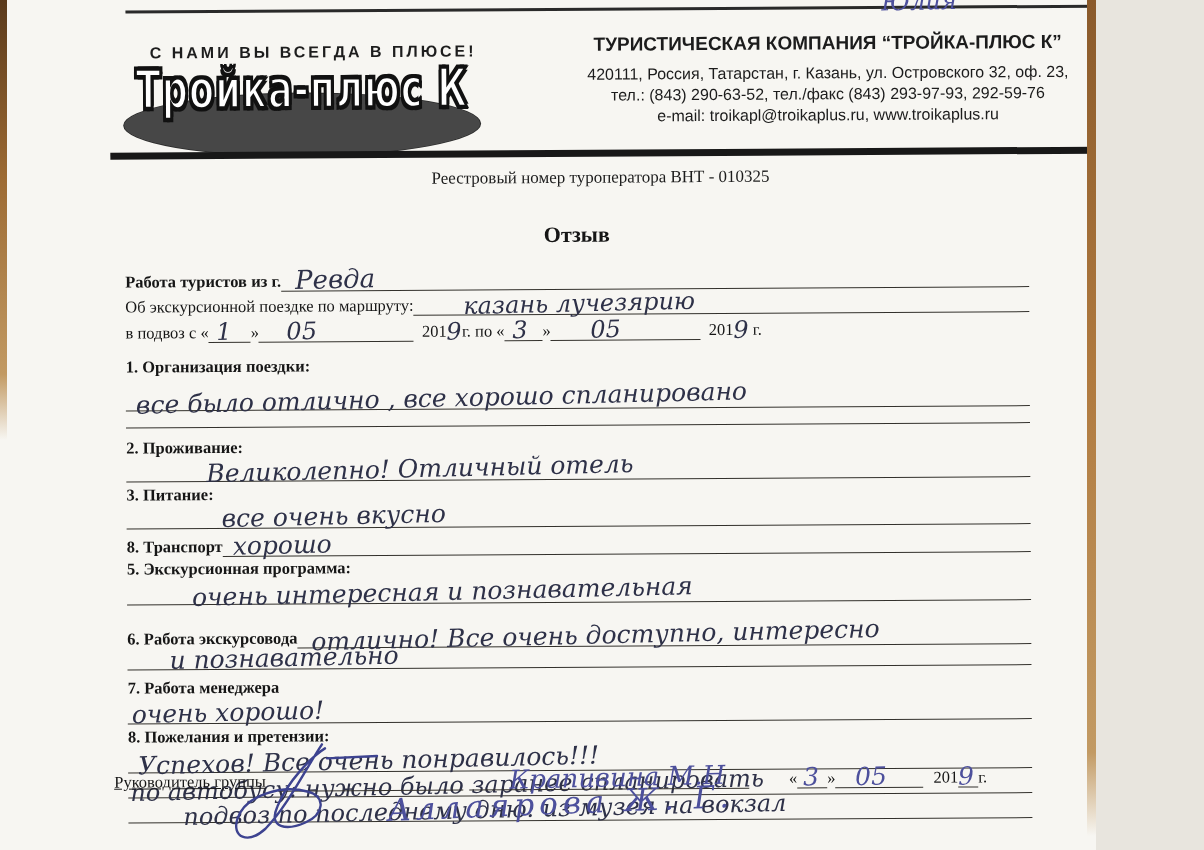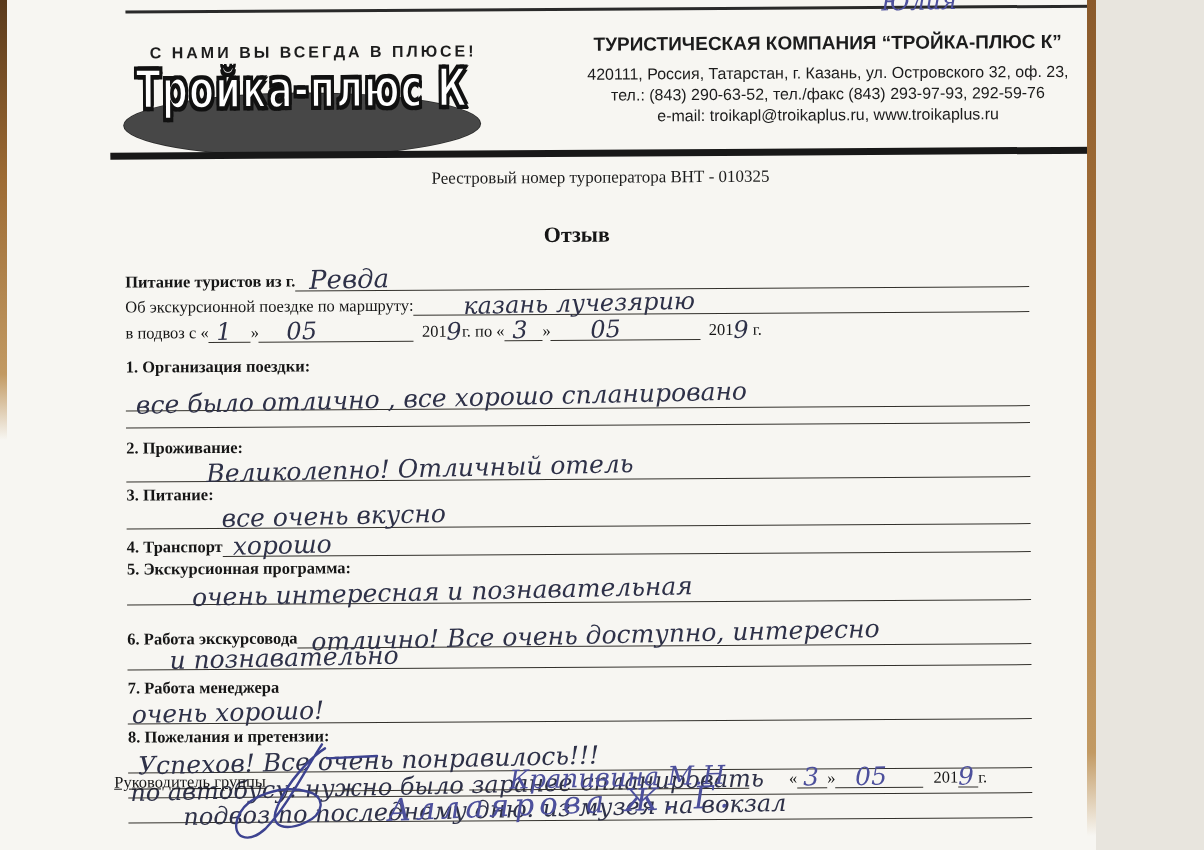--- a/index.html
+++ b/index.html
@@ -64,21 +64,21 @@
       <div class="hq-line">e-mail: troikapl@troikaplus.ru, www.troikaplus.ru</div>
     </div>
 
     <div class="band"></div>
     <div class="registry">Реестровый номер туроператора ВНТ - 010325</div>
 
     <div class="form">
       <div class="title">Отзыв</div>
 
       <div class="row" style="height:32px;">
-        <span class="lbl">Питание туристов из г.</span>
+        <span class="lbl">Работа туристов из г.</span>
         <span class="u"><span class="hw pad" style="font-size:26px;">Ревда</span></span>
       </div>
 
       <div class="row" style="height:25px;">
         <span class="lbl" style="font-weight:normal;">Об экскурсионной поездке по маршруту:</span>
         <span class="u"><span class="hw" style="padding-left:50px;">казань  лучезярию</span></span>
       </div>
 
       <div class="row" style="height:26px;">
         <span>в подвоз с «</span>
@@ -114,21 +114,21 @@
       </div>
 
       <div class="sec" style="margin-top:3px;">
         <div class="lbl">3. Питание:</div>
         <div class="row" style="height:24px;">
           <span class="u"><span class="hw" style="padding-left:95px;font-size:25px;">все  очень   вкусно</span></span>
         </div>
       </div>
 
       <div class="row" style="height:26px;margin-top:2px;">
-        <span class="lbl">4. Транспорт</span>
+        <span class="lbl">8. Транспорт</span>
         <span class="u"><span class="hw" style="padding-left:10px;font-size:25px;">хорошо</span></span>
       </div>
 
       <div class="sec" style="margin-top:2px;">
         <div class="lbl">5. Экскурсионная программа:</div>
         <div class="row" style="height:26px;">
           <span class="u"><span class="hw" style="padding-left:65px;font-size:25px;">очень   интересная   и  познавательная</span></span>
         </div>
       </div>
 

